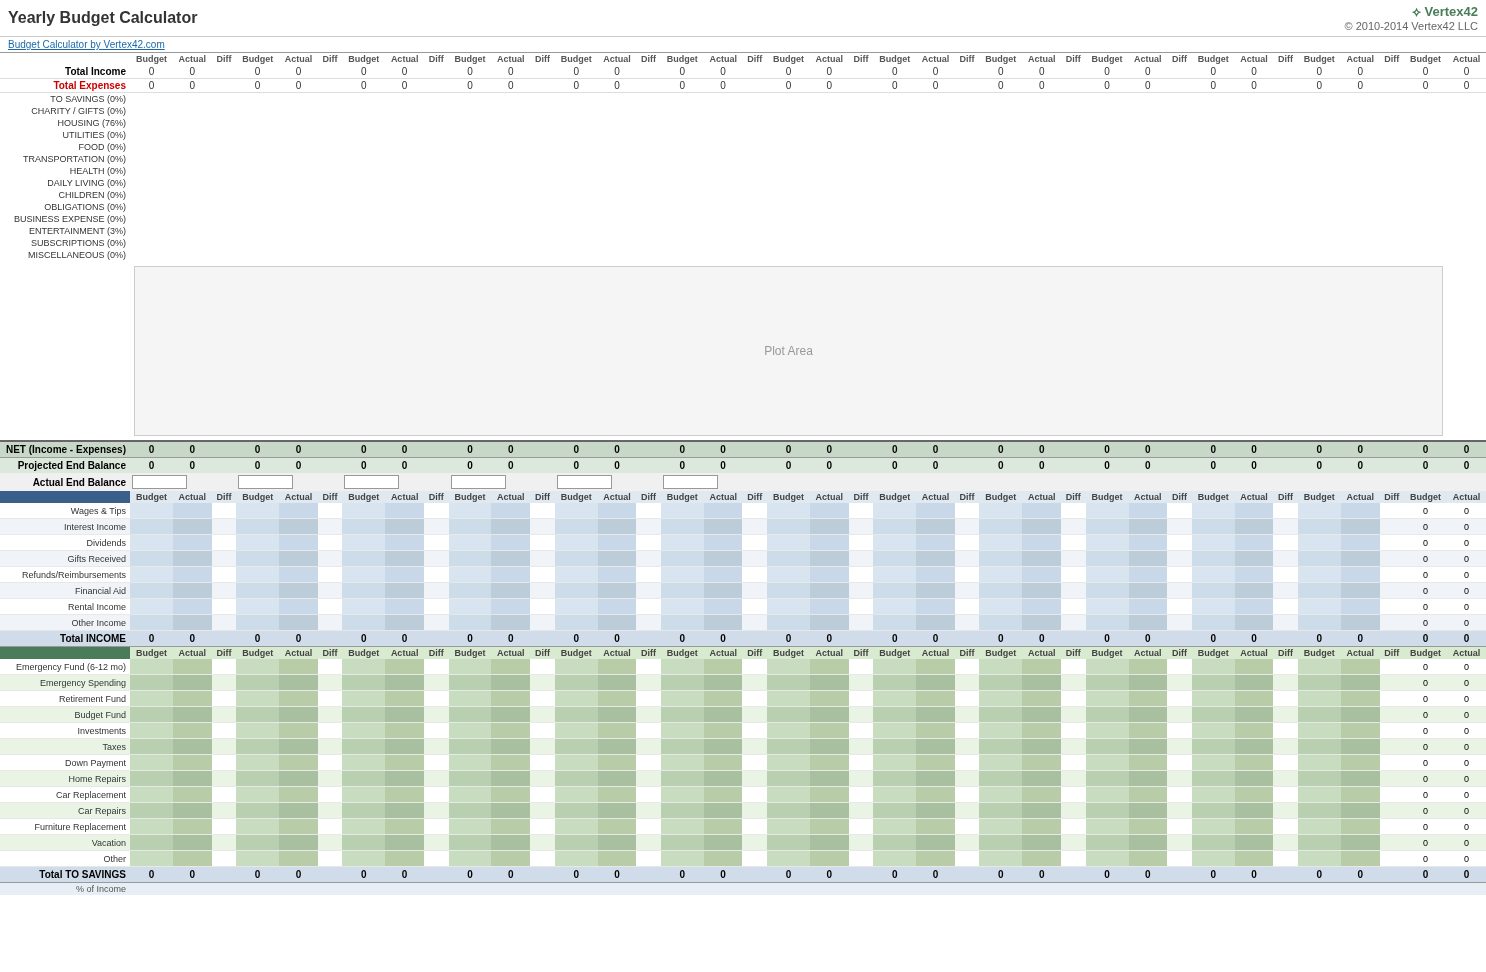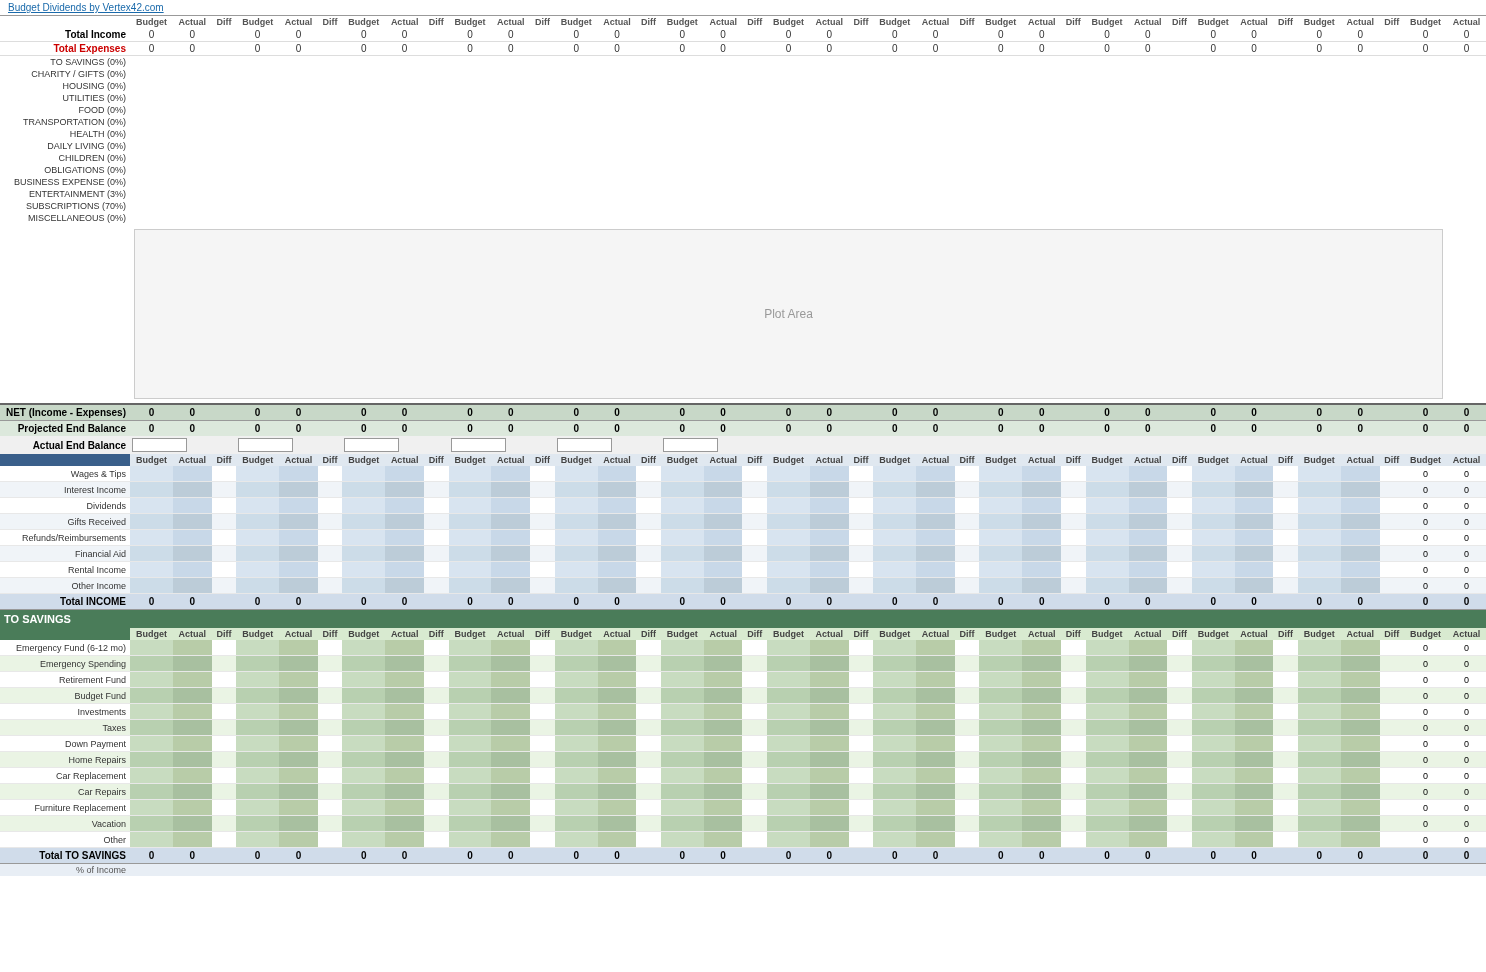--- a/index.html
+++ b/index.html
@@ -95,23 +95,32 @@
     .data-row-green:nth-child(even) .actual-cell { background: #a8c0a0; }
     
     table { border-collapse: collapse; width: 100%; }
     .center { text-align: center; }
   </style>
 </head>
 <body>
 
 <div>
 
+  <div id="header">
+    <h1>Yearly Budget Calculator</h1>
+    <div class="vertex">
+      <div class="logo">
+        <span>⟡ </span><span>Vertex42</span>
+      </div>
+      <div>© 2010-2014 Vertex42 LLC</div>
+    </div>
+  </div>
 
   <div id="subheader">
-    <a href="#">Budget Dividends by Vertex42.com</a>
+    <a href="#">Budget Calculator by Vertex42.com</a>
   </div>
 
 
   <table class="spreadsheet">
 
     <thead>
       <tr class="sub-header-row">
         <th class="label-col"></th>
 
         <th>Budget</th>
@@ -330,21 +339,21 @@
           <td class="val center"></td>
           <td class="val center"></td>
           <td class="val center"></td>
           <td class="val center"></td>
           <td class="val center"></td>
           <td class="val center"></td>
           <td></td>
           <td></td>
         </tr>
         <tr class="pct-row">
-          <td class="row-label label-col">HOUSING (0%)</td>
+          <td class="row-label label-col">HOUSING (76%)</td>
           <td class="val center"></td>
           <td class="val center"></td>
           <td class="val center"></td>
           <td class="val center"></td>
           <td class="val center"></td>
           <td class="val center"></td>
           <td class="val center"></td>
           <td class="val center"></td>
           <td class="val center"></td>
           <td class="val center"></td>
@@ -740,21 +749,21 @@
           <td class="val center"></td>
           <td class="val center"></td>
           <td class="val center"></td>
           <td class="val center"></td>
           <td class="val center"></td>
           <td class="val center"></td>
           <td></td>
           <td></td>
         </tr>
         <tr class="pct-row">
-          <td class="row-label label-col">SUBSCRIPTIONS (70%)</td>
+          <td class="row-label label-col">SUBSCRIPTIONS (0%)</td>
           <td class="val center"></td>
           <td class="val center"></td>
           <td class="val center"></td>
           <td class="val center"></td>
           <td class="val center"></td>
           <td class="val center"></td>
           <td class="val center"></td>
           <td class="val center"></td>
           <td class="val center"></td>
           <td class="val center"></td>
@@ -1368,23 +1377,20 @@
           <td></td>
         <td class="val center">0</td>
           <td class="val center">0</td>
           <td></td>
         <td class="val center">0</td>
           <td class="val center">0</td>
       </tr>
     </tbody>
 
     <tbody id="savings-body">
-      <tr>
-        <td colspan="39" class="section-header section-header-green">TO SAVINGS</td>
-      </tr>
       <tr class="section-sub-header section-sub-header-green">
         <td class="label-col section-header-green" style="background:#4a7c59;color:#fff;"></td>
         <td>Budget</td>
           <td>Actual</td>
           <td>Diff</td>
         <td>Budget</td>
           <td>Actual</td>
           <td>Diff</td>
         <td>Budget</td>
           <td>Actual</td>

